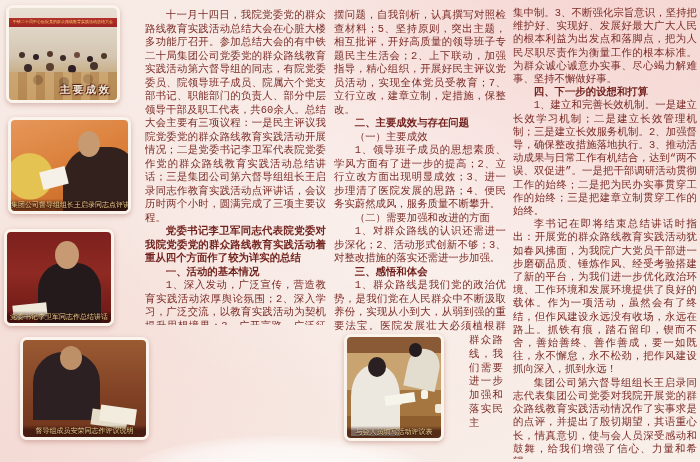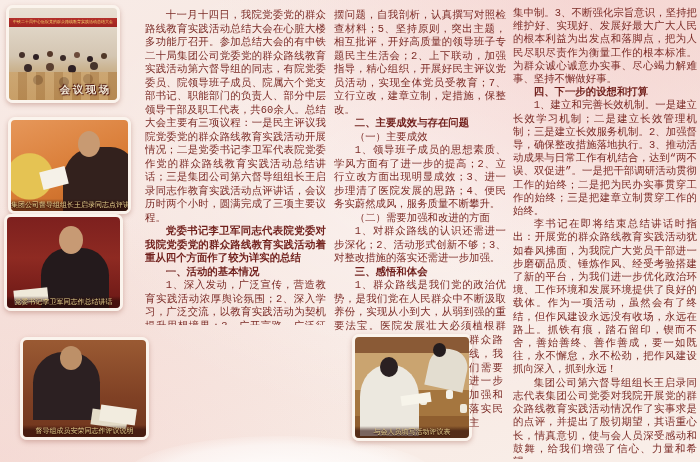--- a/index.html
+++ b/index.html
@@ -45,63 +45,63 @@
   .p1cap{right:5px;bottom:3px;color:#f3ead8;font-size:10px;font-weight:bold;letter-spacing:3px;
     text-shadow:1px 1px 0 #5a2218,-1px -1px 0 #5a2218,0 0 3px #3a1008;}
   
   .photo2{left:8px;top:117px;width:123px;height:97px;
     background:radial-gradient(circle at 16% 62%, #e5c353 0 20%, rgba(0,0,0,0) 21%),
       linear-gradient(160deg,#e6975a 0%,#d97c36 55%,#bf6120 100%);}
   .p2figure{right:-8px;top:30%;width:62%;height:80%;background:#33211d;border-radius:45% 35% 0 0;}
   .p2head{right:24%;top:12%;width:22px;height:26px;background:#c89a72;border-radius:50%;}
   .p2paper{left:26%;bottom:26%;width:26px;height:18px;background:#f5f1e8;transform:rotate(-14deg);}
   
-  .photo3{left:4px;top:214px;width:119px;height:97px;
+  .photo3{left:4px;top:229px;width:110px;height:97px;
     background:linear-gradient(180deg,#7d201e 0%,#8e2a22 45%,#6a1715 100%);}
   .p3figure{left:30%;top:34%;width:60%;height:75%;background:#241a1c;border-radius:40% 40% 0 0;}
   .p3head{left:46%;top:10%;width:24px;height:28px;background:#c79a74;border-radius:50%;}
   .p3paper{left:6%;bottom:6%;width:34px;height:14px;background:#efe9da;transform:rotate(-6deg);}
   
   .photo4{left:20px;top:337px;width:129px;height:103px;
     background:linear-gradient(180deg,#9a5a33 0%,#7f4024 60%,#6f351d 100%);}
   .p4figure{left:8%;top:12%;width:55%;height:70%;background:#2c2022;border-radius:45% 45% 0 0;}
   .p4head{left:30%;top:6%;width:22px;height:24px;background:#bd9068;border-radius:50%;}
   .p4papers{right:8%;bottom:14%;width:36px;height:16px;background:#f2ecdf;transform:rotate(8deg);
     box-shadow:-8px 5px 0 #e4dcc8;}
   
   .photo5{left:159px;top:327px;width:158px;height:115px;
     background:radial-gradient(circle at 10% 70%, #e3c257 0 16%, rgba(0,0,0,0) 17%),
       linear-gradient(170deg,#e09a52 0%,#cb7d34 55%,#b2672a 100%);}
   .p5figure{left:28%;top:26%;width:48%;height:80%;background:#2f2320;border-radius:45% 40% 0 0;}
   .p5head{left:42%;top:6%;width:26px;height:28px;background:#c69569;border-radius:50%;}
   .p5paper{right:10%;bottom:20%;width:34px;height:20px;background:#f6f1e4;transform:rotate(-18deg);}
   .p5mic{right:26%;top:30%;width:2px;height:34px;background:#1c1412;transform:rotate(20deg);}
   
-  .photo6{left:344px;top:334px;width:120px;height:107px;
-    background:linear-gradient(180deg,#8a5a36 0 16%,#caa470 16% 52%,#a5763f 52% 78%,#8f5e2f 78%);margin-left:8px;}
+  .photo6{left:344px;top:334px;width:100px;height:107px;
+    background:linear-gradient(180deg,#8a5a36 0 16%,#caa470 16% 52%,#a5763f 52% 78%,#8f5e2f 78%);}
   .p6coat1{left:4%;top:28%;width:52%;height:70%;background:#ece8df;border-radius:45% 45% 0 0;}
   .p6head1{left:22%;top:20%;width:18px;height:20px;background:#2a2022;border-radius:50%;}
   .p6coat2{right:2%;top:12%;width:34%;height:40%;background:#e3ddd0;border-radius:45% 45% 0 0;transform:rotate(12deg);}
   .p6head2{right:20%;top:6%;width:13px;height:14px;background:#241c1e;border-radius:50%;}
   .p6cups{right:14%;top:52%;width:7px;height:9px;background:#f4f2ea;border-radius:2px;
     box-shadow:-26px 6px 0 #f0ecdf,14px 14px 0 #eee9db;}
   .p6sheet{left:40%;top:56%;width:30px;height:10px;background:#f7f4ea;transform:rotate(-8deg);}
 </style>
 </head>
 <body>
 
 <div class="page">
 
   <div class="decor-oval"></div>
 
   <div class="photo photo1">
     <div class="abs p1banner">中铁二十局中心医院党的群众路线教育实践活动总结大会</div>
     <div class="abs p1heads"></div>
     <div class="abs p1chairs"></div>
-    <div class="abs p1cap">会议现场</div>
+    <div class="abs p1cap">主要成效</div>
   </div>
 
   <div class="photo photo2">
     <div class="abs p2figure"></div>
     <div class="abs p2head"></div>
     <div class="abs p2paper"></div>
     <div class="pcap">集团公司督导组组长王启录同志点评讲话</div>
   </div>
 
   <div class="photo photo3">

